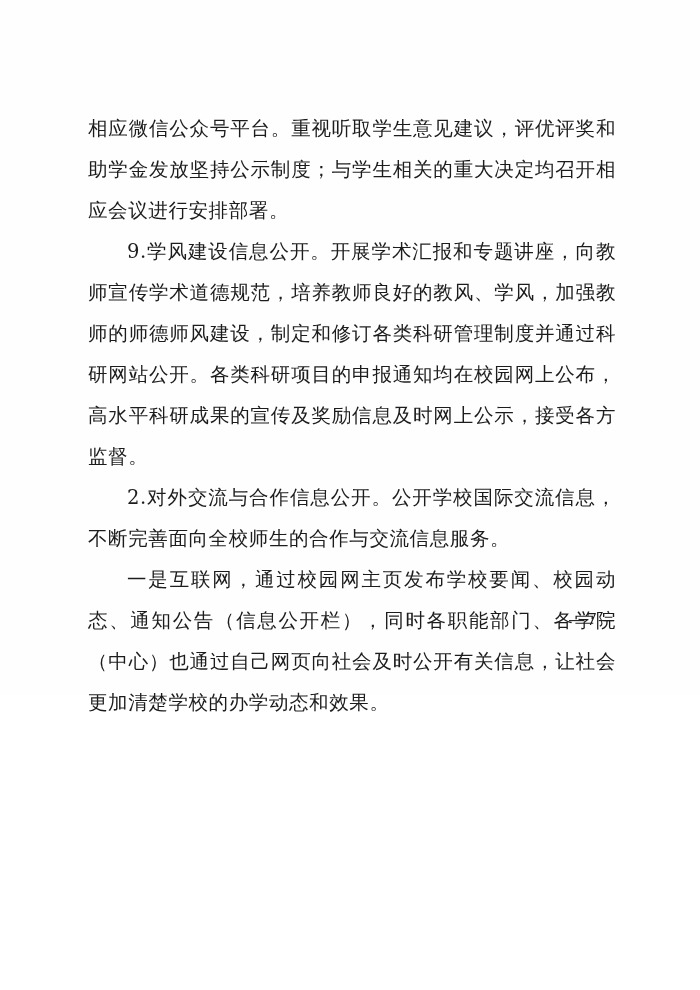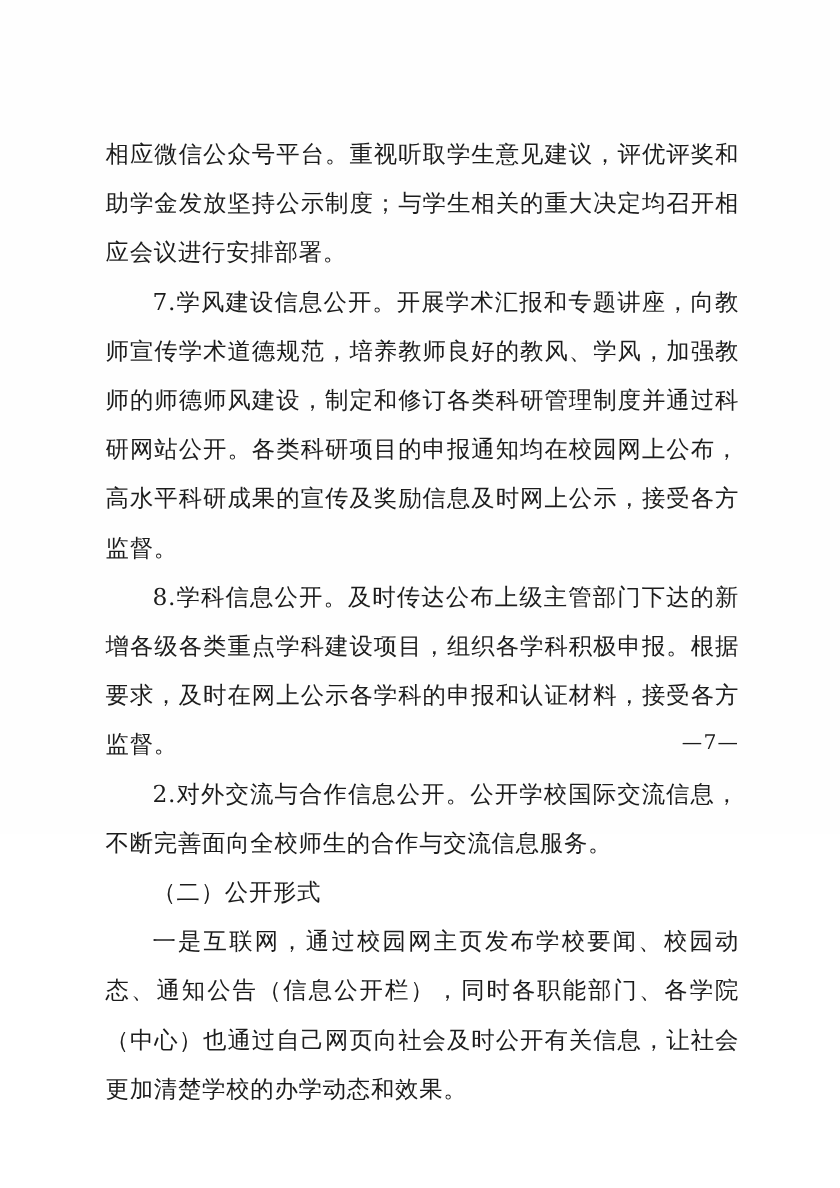--- a/index.html
+++ b/index.html
@@ -56,27 +56,25 @@
 </style>
 </head>
 <body>
 
 <div class="page">
 
   <div class="body-text">
 
     <p class="para no-indent">相应微信公众号平台。重视听取学生意见建议，评优评奖和助学金发放坚持公示制度；与学生相关的重大决定均召开相应会议进行安排部署。</p>
 
-    <p class="para">7.学风建设信息公开。开展学术汇报和专题讲座，向教师宣传学术道德规范，培养教师良好的教风、学风，加强教师的师德师风建设，制定和修订各类科研管理制度并通过科研网站公开。各类科研项目的申报通知均在校园网上公布，高水平科研成果的宣传及奖励信息及时网上公示，接受各方监督。</p>
+    <p class="para">9.学风建设信息公开。开展学术汇报和专题讲座，向教师宣传学术道德规范，培养教师良好的教风、学风，加强教师的师德师风建设，制定和修订各类科研管理制度并通过科研网站公开。各类科研项目的申报通知均在校园网上公布，高水平科研成果的宣传及奖励信息及时网上公示，接受各方监督。</p>
 
-    <p class="para">8.学科信息公开。及时传达公布上级主管部门下达的新增各级各类重点学科建设项目，组织各学科积极申报。根据要求，及时在网上公示各学科的申报和认证材料，接受各方监督。</p>
 
     <p class="para">2.对外交流与合作信息公开。公开学校国际交流信息，不断完善面向全校师生的合作与交流信息服务。</p>
 
-    <p class="para">（二）公开形式</p>
 
 
     <p class="para"><span class="bold-lead">一是</span><span>互联网，通过校园网主页发布学校要闻、校园动态、通知公告（信息公开栏），同时各职能部门、各学院（中心）也通过自己网页向社会及时公开有关信息，让社会更加清楚学校的办学动态和效果。</span></p>
 
   </div>
 
   <div class="page-number">—7—</div>
 
 </div>
 

